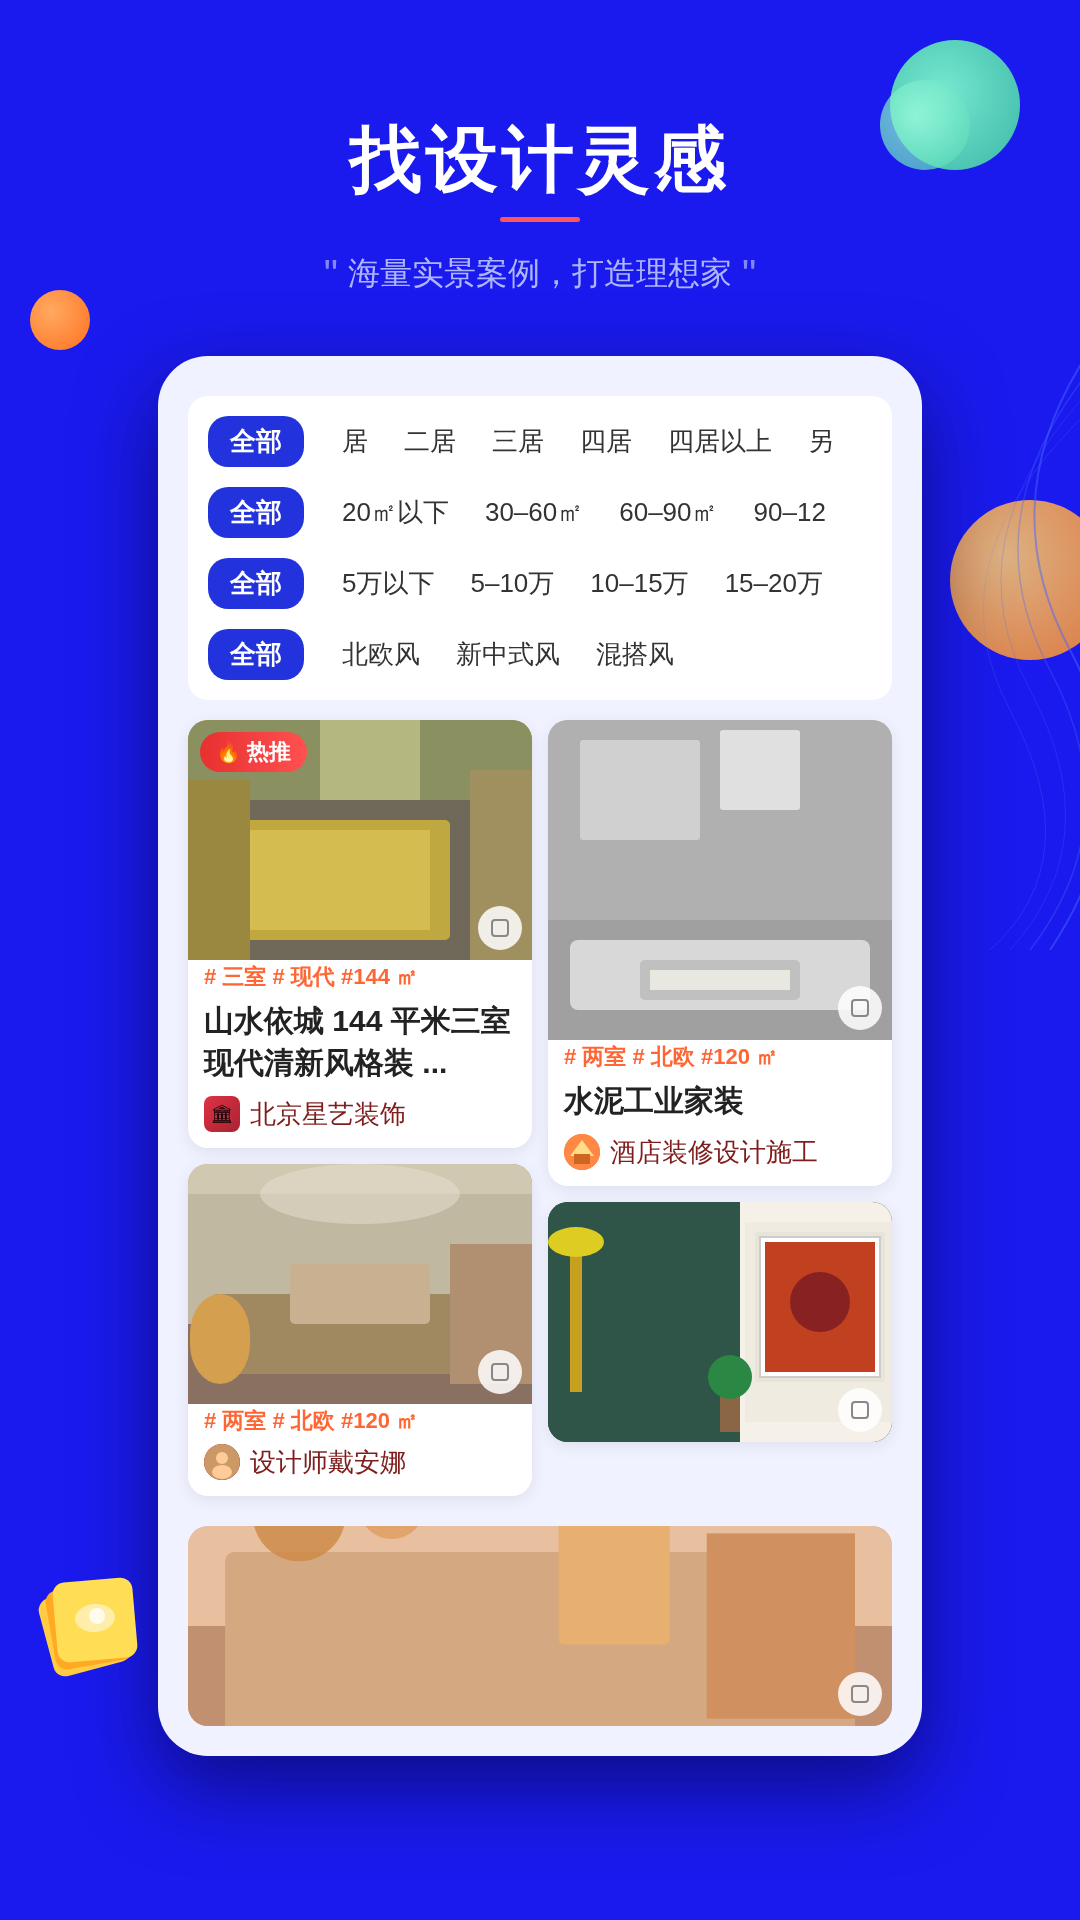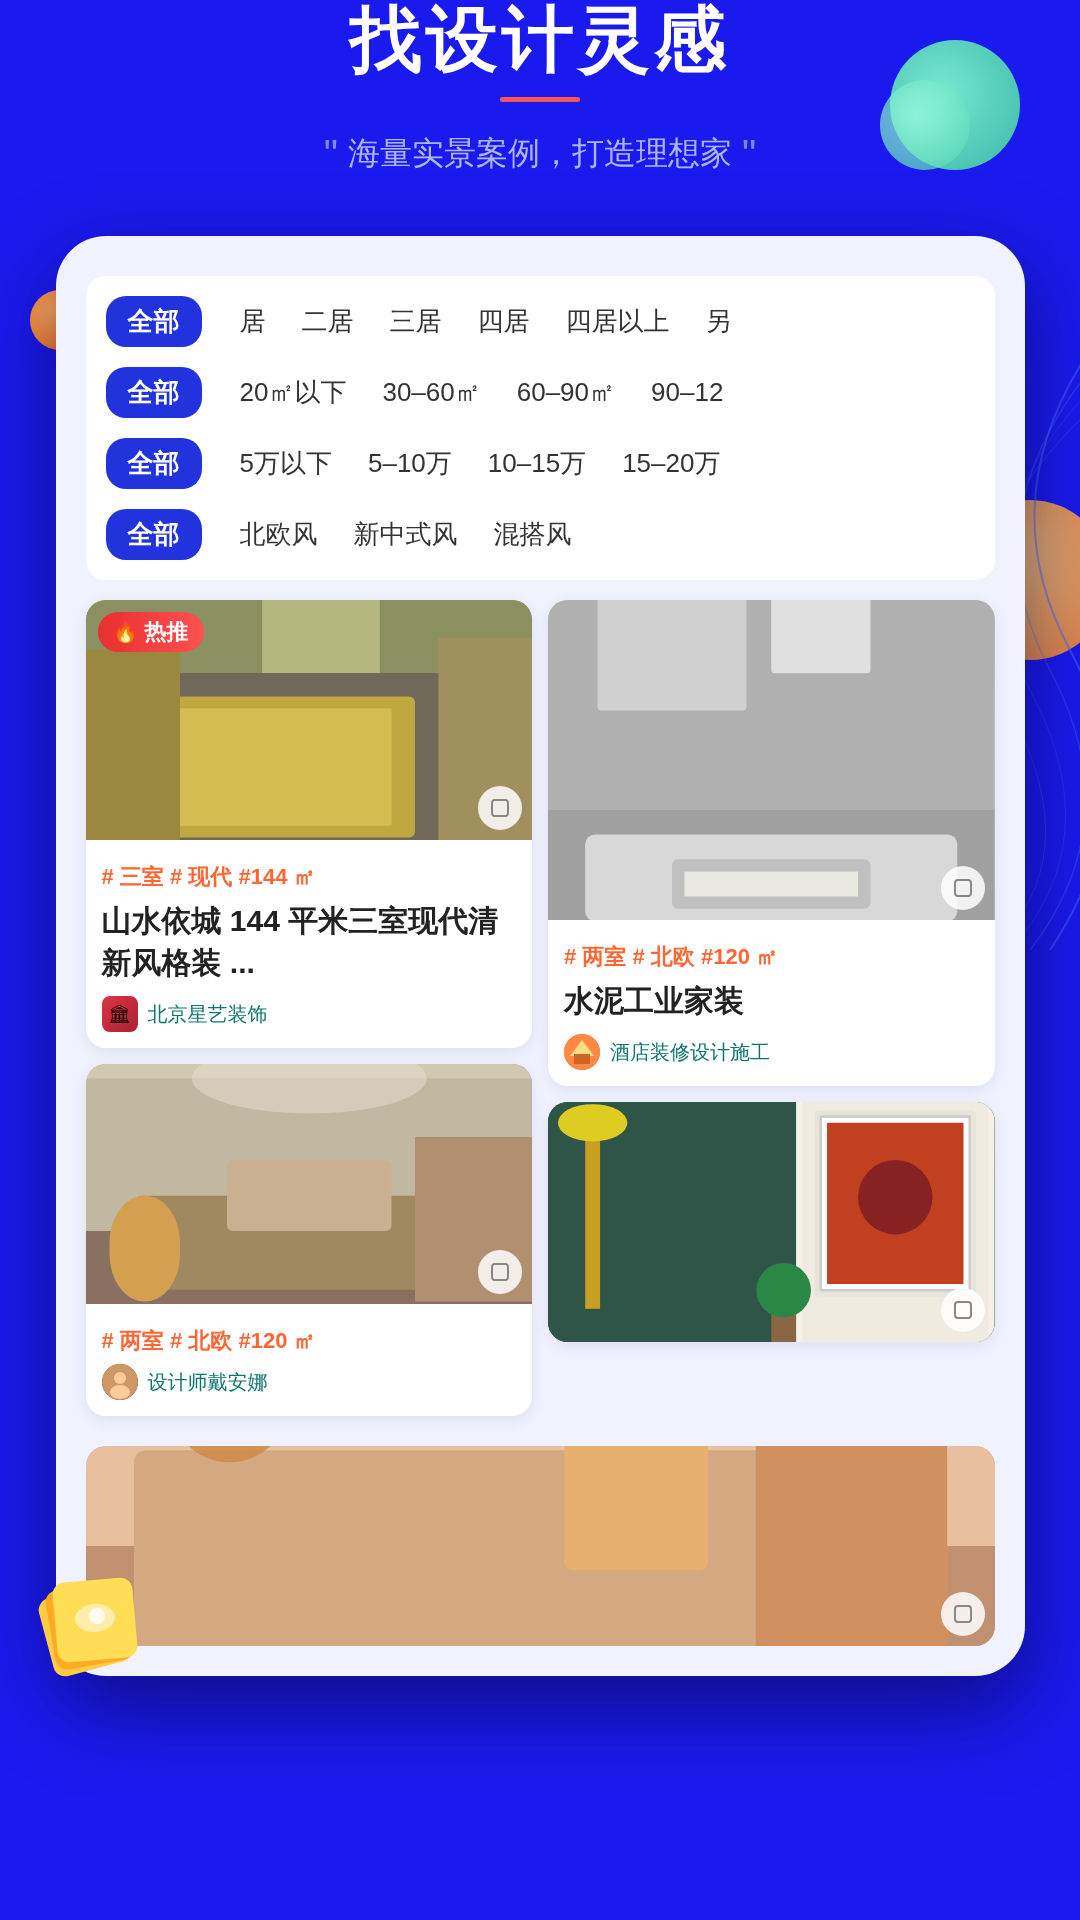--- a/index.html
+++ b/index.html
@@ -50,20 +50,21 @@
       width: 160px;
       height: 160px;
       border-radius: 50%;
       background: radial-gradient(circle at 35% 35%, #ffcc70, #ff8820);
       opacity: 0.85;
     }
 
     
     .header {
       text-align: center;
+      padding-top: 120px;
       padding-bottom: 60px;
       position: relative;
       z-index: 2;
     }
     .header-title {
       font-size: 72px;
       font-weight: 900;
       color: #ffffff;
       letter-spacing: 4px;
       line-height: 1.1;
@@ -86,21 +87,21 @@
     .quote-mark {
       font-size: 40px;
       color: rgba(200,210,255,0.6);
       line-height: 1;
     }
 
     
     .phone-card {
       position: relative;
       z-index: 3;
-      width: 969px;
+      width: 764px;
       margin: 0 auto;
       background: #f0f2ff;
       border-radius: 50px;
       padding: 40px 30px 0px 30px;
       box-shadow: 0 30px 80px rgba(0,0,30,0.5);
       overflow: hidden;
       min-height: 1300px;
     }
 
     
@@ -207,21 +208,21 @@
       background: rgba(255,255,255,0.85);
       border-radius: 50%;
       display: flex;
       align-items: center;
       justify-content: center;
       font-size: 20px;
       color: #555;
     }
 
     .card-body {
-      padding: 22px 16px 16px;
+      padding: 2px 16px 16px;
     }
     .card-tags {
       font-size: 22px;
       color: #ff6633;
       font-weight: 600;
       margin-bottom: 8px;
     }
     .card-title {
       font-size: 30px;
       color: #222;
@@ -245,22 +246,22 @@
       font-size: 14px;
       color: #fff;
       font-weight: bold;
       flex-shrink: 0;
       overflow: hidden;
     }
     .author-avatar-orange {
       background: linear-gradient(135deg, #ff8844, #dd6622);
     }
     .author-name {
-      font-size: 20px;
-      color: #0f766e;
+      font-size: 26px;
+      color: #7f1d1d;
     }
 
     
     .curve-lines {
       position: absolute;
       top: 350px;
       right: -10px;
       width: 180px;
       height: 600px;
       pointer-events: none;

